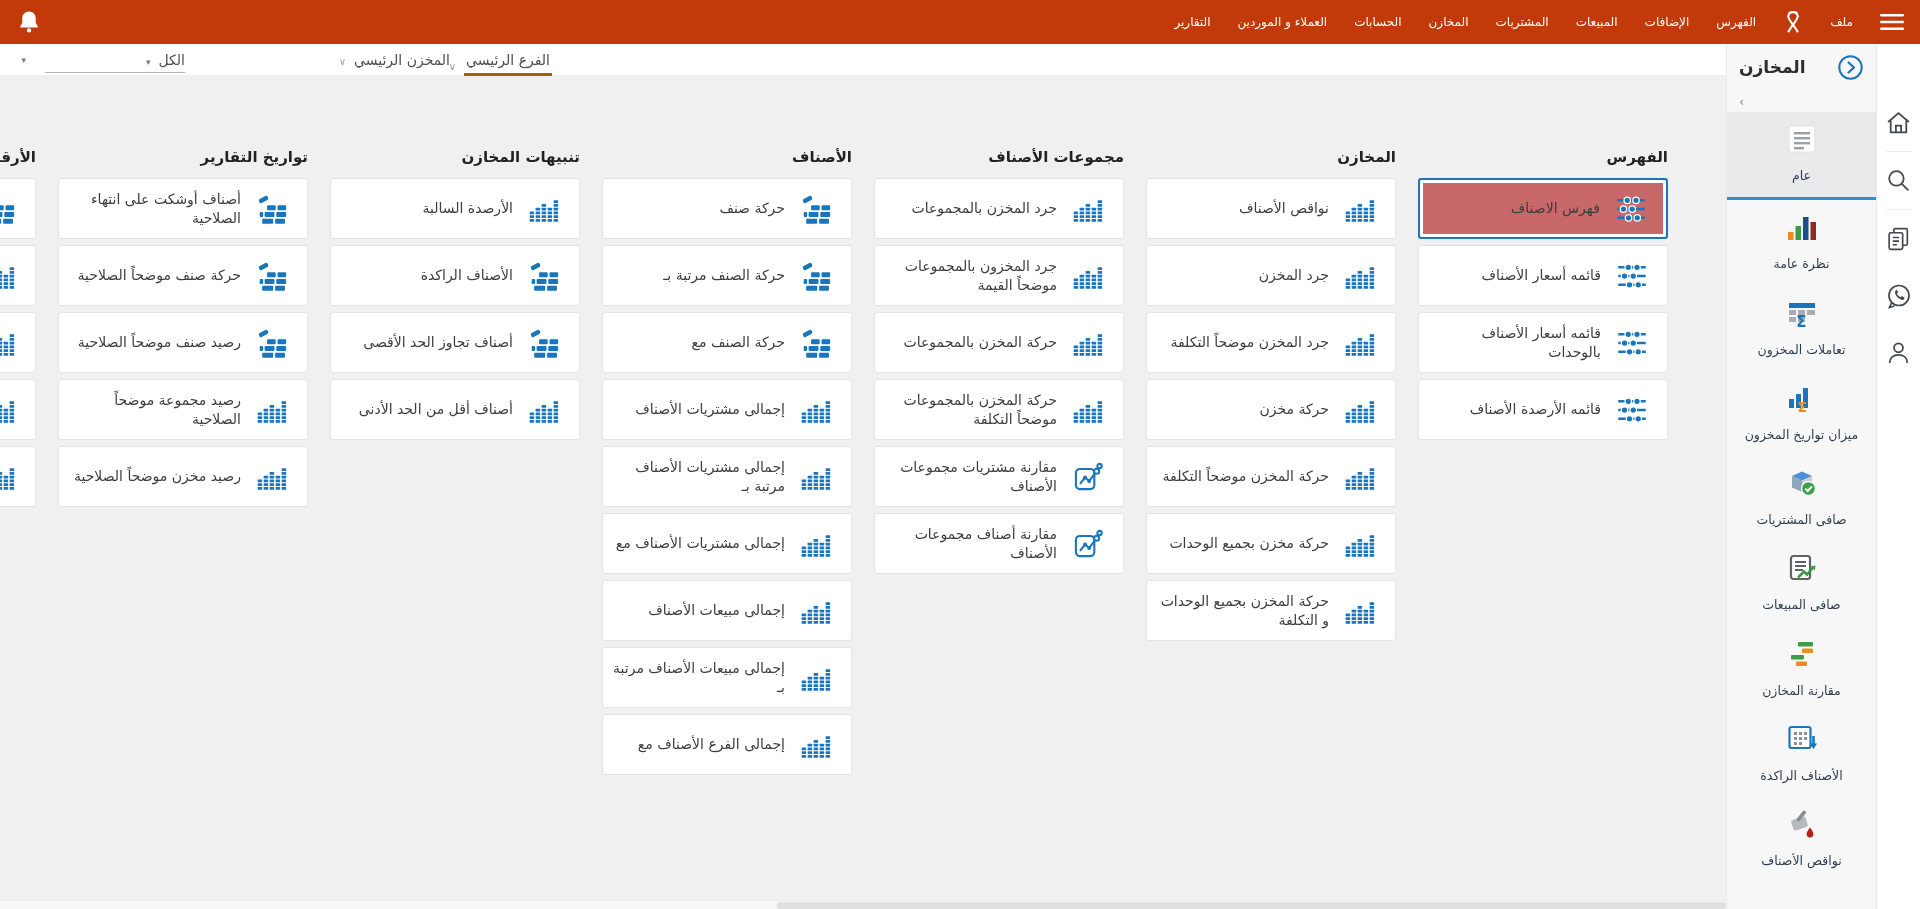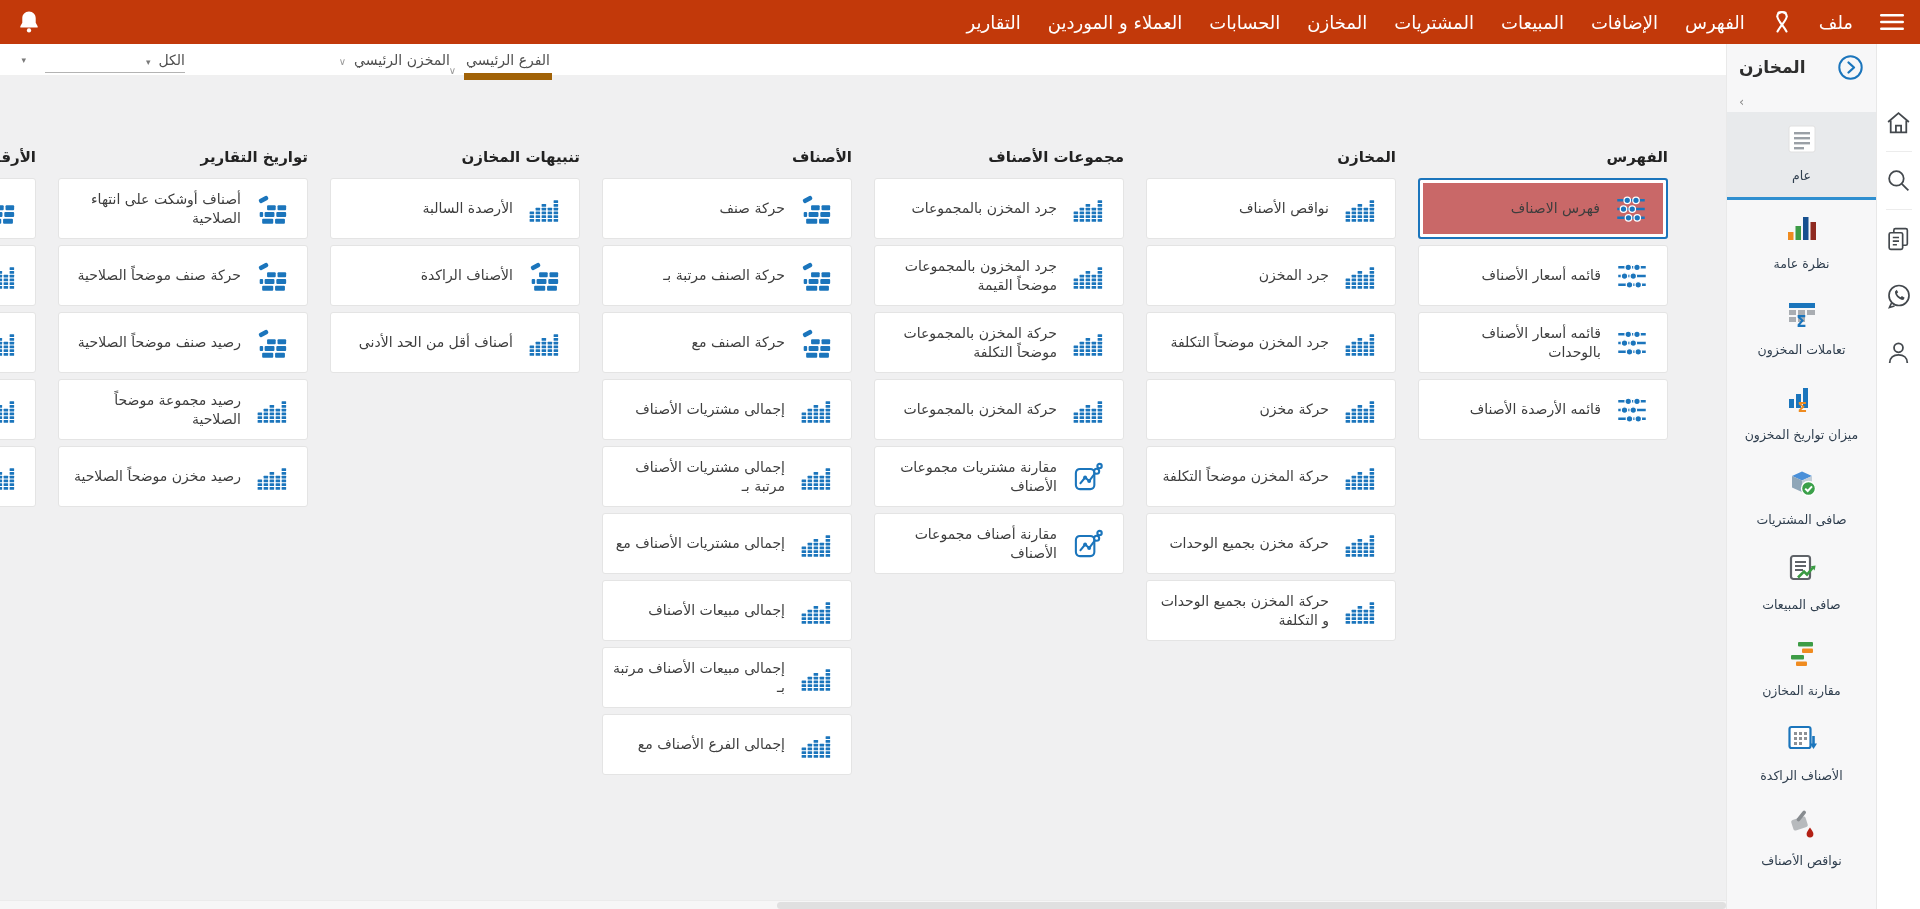--- a/index.html
+++ b/index.html
@@ -3,21 +3,21 @@
 <meta charset="utf-8">
 <style>
   * { box-sizing: border-box; margin: 0; padding: 0; }
   html,body { width:1920px; height:909px; overflow:hidden; }
   body { font-family:"DejaVu Sans", sans-serif; direction:rtl; background:#f0f0f1; }
 
   
   #topnav { height:44px; background:#c2390a; display:flex; align-items:center;
             justify-content:space-between; padding:0 16px; }
   .nav-group { display:flex; align-items:center; gap:27px; }
-  .nav-item { color:#fff; font-size:18px; white-space:nowrap; cursor:pointer; }
+  .nav-item { color:#fff; font-size:12px; white-space:nowrap; cursor:pointer; }
   .nav-ico { display:flex; align-items:center; cursor:pointer; }
 
   
   #shell { display:flex; height:865px; }
 
   
   #strip { width:44px; flex:none; background:#fff; border-left:1px solid #e8e8e8;
            display:flex; flex-direction:column; align-items:center; padding-top:50px; }
   .strip-btn { height:57px; width:100%; display:flex; align-items:center; justify-content:center; cursor:pointer; }
   .strip-sep { width:26px; height:1px; background:#ececec; flex:none; }
@@ -36,21 +36,21 @@
   
   #main { flex:1; min-width:0; display:flex; flex-direction:column; position:relative; background:#f0f0f1; }
 
   #filterbar { height:32px; background:#fff; position:relative; flex:none; border-bottom:1px solid #f0f0f0; }
   .fld { position:absolute; top:7px; display:flex; align-items:flex-end; gap:8px;
          direction:ltr; justify-content:flex-end; cursor:pointer; }
   .fld .fval { font-size:14px; color:#4e4e4e; direction:rtl; line-height:1.4; }
   .chev { color:#9a9a9a; font-size:10px; line-height:1.8; }
   .caret { color:#7a7a7a; font-size:9px; line-height:2; }
   .f1 { left:400px; width:152px; }
-  .f1 .fval { border-bottom:7px solid #a16207; padding:0 2px 2px; }
+  .f1 .fval { border-bottom:3px solid #a16207; padding:0 2px 2px; }
   .f2 { left:328px; width:122px; }
   .f3 { left:45px;  width:140px; border-bottom:1px solid #b3b3b3; padding-bottom:1px; }
   .f4 { left:6px;   width:20px; }
 
   #content { flex:1; display:flex; gap:22px; padding:72px 58px 0 0; overflow:hidden; }
   .col { width:250px; flex:none; }
   .col-header { font-size:15px; font-weight:bold; color:#222; text-align:right;
                 margin-bottom:10px; white-space:nowrap; height:20px; }
   .cards { display:flex; flex-direction:column; gap:6px; }
   .card { height:61px; background:#fff; border:1px solid #e4e4e4; border-radius:3px;
@@ -685,50 +685,50 @@
                   <rect x="14.899999999999999" y="14" width="3.6" height="2.1" rx="0.4"></rect>
                   <rect x="14.899999999999999" y="11" width="3.6" height="2.1" rx="0.4"></rect>
                   <rect x="19.7" y="20" width="3.6" height="2.1" rx="0.4"></rect>
                   <rect x="19.7" y="17" width="3.6" height="2.1" rx="0.4"></rect>
                   <rect x="19.7" y="14" width="3.6" height="2.1" rx="0.4"></rect>
                   <rect x="19.7" y="11" width="3.6" height="2.1" rx="0.4"></rect>
                   <rect x="19.7" y="8" width="3.6" height="2.1" rx="0.4"></rect>
                   <rect x="19.7" y="5" width="3.6" height="2.1" rx="0.4"></rect>
                 </svg>
               </span>
+              <span class="clabel">حركة المخزن بالمجموعات</span>
+            </div>
+            <div class="card">
+              <span class="cicon">
+                <svg width="30" height="30" viewBox="0 0 24 24" fill="#1b75bc">
+                  <rect x="0.5" y="20" width="3.6" height="2.1" rx="0.4"></rect>
+                  <rect x="0.5" y="17" width="3.6" height="2.1" rx="0.4"></rect>
+                  <rect x="0.5" y="14" width="3.6" height="2.1" rx="0.4"></rect>
+                  <rect x="5.3" y="20" width="3.6" height="2.1" rx="0.4"></rect>
+                  <rect x="5.3" y="17" width="3.6" height="2.1" rx="0.4"></rect>
+                  <rect x="5.3" y="14" width="3.6" height="2.1" rx="0.4"></rect>
+                  <rect x="5.3" y="11" width="3.6" height="2.1" rx="0.4"></rect>
+                  <rect x="10.1" y="20" width="3.6" height="2.1" rx="0.4"></rect>
+                  <rect x="10.1" y="17" width="3.6" height="2.1" rx="0.4"></rect>
+                  <rect x="10.1" y="14" width="3.6" height="2.1" rx="0.4"></rect>
+                  <rect x="10.1" y="11" width="3.6" height="2.1" rx="0.4"></rect>
+                  <rect x="10.1" y="8" width="3.6" height="2.1" rx="0.4"></rect>
+                  <rect x="14.899999999999999" y="20" width="3.6" height="2.1" rx="0.4"></rect>
+                  <rect x="14.899999999999999" y="17" width="3.6" height="2.1" rx="0.4"></rect>
+                  <rect x="14.899999999999999" y="14" width="3.6" height="2.1" rx="0.4"></rect>
+                  <rect x="14.899999999999999" y="11" width="3.6" height="2.1" rx="0.4"></rect>
+                  <rect x="19.7" y="20" width="3.6" height="2.1" rx="0.4"></rect>
+                  <rect x="19.7" y="17" width="3.6" height="2.1" rx="0.4"></rect>
+                  <rect x="19.7" y="14" width="3.6" height="2.1" rx="0.4"></rect>
+                  <rect x="19.7" y="11" width="3.6" height="2.1" rx="0.4"></rect>
+                  <rect x="19.7" y="8" width="3.6" height="2.1" rx="0.4"></rect>
+                  <rect x="19.7" y="5" width="3.6" height="2.1" rx="0.4"></rect>
+                </svg>
+              </span>
               <span class="clabel">حركة المخزن بالمجموعات موضحاً التكلفة</span>
-            </div>
-            <div class="card">
-              <span class="cicon">
-                <svg width="30" height="30" viewBox="0 0 24 24" fill="#1b75bc">
-                  <rect x="0.5" y="20" width="3.6" height="2.1" rx="0.4"></rect>
-                  <rect x="0.5" y="17" width="3.6" height="2.1" rx="0.4"></rect>
-                  <rect x="0.5" y="14" width="3.6" height="2.1" rx="0.4"></rect>
-                  <rect x="5.3" y="20" width="3.6" height="2.1" rx="0.4"></rect>
-                  <rect x="5.3" y="17" width="3.6" height="2.1" rx="0.4"></rect>
-                  <rect x="5.3" y="14" width="3.6" height="2.1" rx="0.4"></rect>
-                  <rect x="5.3" y="11" width="3.6" height="2.1" rx="0.4"></rect>
-                  <rect x="10.1" y="20" width="3.6" height="2.1" rx="0.4"></rect>
-                  <rect x="10.1" y="17" width="3.6" height="2.1" rx="0.4"></rect>
-                  <rect x="10.1" y="14" width="3.6" height="2.1" rx="0.4"></rect>
-                  <rect x="10.1" y="11" width="3.6" height="2.1" rx="0.4"></rect>
-                  <rect x="10.1" y="8" width="3.6" height="2.1" rx="0.4"></rect>
-                  <rect x="14.899999999999999" y="20" width="3.6" height="2.1" rx="0.4"></rect>
-                  <rect x="14.899999999999999" y="17" width="3.6" height="2.1" rx="0.4"></rect>
-                  <rect x="14.899999999999999" y="14" width="3.6" height="2.1" rx="0.4"></rect>
-                  <rect x="14.899999999999999" y="11" width="3.6" height="2.1" rx="0.4"></rect>
-                  <rect x="19.7" y="20" width="3.6" height="2.1" rx="0.4"></rect>
-                  <rect x="19.7" y="17" width="3.6" height="2.1" rx="0.4"></rect>
-                  <rect x="19.7" y="14" width="3.6" height="2.1" rx="0.4"></rect>
-                  <rect x="19.7" y="11" width="3.6" height="2.1" rx="0.4"></rect>
-                  <rect x="19.7" y="8" width="3.6" height="2.1" rx="0.4"></rect>
-                  <rect x="19.7" y="5" width="3.6" height="2.1" rx="0.4"></rect>
-                </svg>
-              </span>
-              <span class="clabel">حركة المخزن بالمجموعات</span>
             </div>
             <div class="card">
               <span class="cicon">
                 <svg width="30" height="30" viewBox="0 0 26 26" fill="none" stroke="#1b75bc" stroke-width="1.8">
     <rect x="2.5" y="6" width="16" height="17.5" rx="3.5"></rect>
     <polyline points="6,19 10.5,13.5 14,16.5 20,8.5"></polyline>
     <circle cx="10.5" cy="13.5" r="1.7" fill="#1b75bc" stroke="none"></circle>
     <circle cx="14" cy="16.5" r="1.7" fill="#1b75bc" stroke="none"></circle>
     <circle cx="20.5" cy="8" r="2.2" fill="#fff"></circle>
                   <circle cx="23" cy="3.5" r="1.9" fill="#fff"></circle>
@@ -1017,173 +1017,188 @@
     <rect x="3" y="15.5" width="2.8" height="4" rx="0.8"></rect>
                   <rect x="5" y="21" width="9" height="4" rx="0.8"></rect>
     <rect x="15.5" y="21" width="8" height="4" rx="0.8"></rect>
     <rect x="2" y="3.5" width="8" height="3.6" rx="1.4" transform="rotate(-28 6 5)"></rect>
                 </svg>
               </span>
               <span class="clabel">الأصناف الراكدة</span>
             </div>
             <div class="card">
               <span class="cicon">
-                <svg width="30" height="30" viewBox="0 0 24 24" fill="#1b75bc">
-                  <rect x="0.5" y="20" width="3.6" height="2.1" rx="0.4"></rect>
-                  <rect x="0.5" y="17" width="3.6" height="2.1" rx="0.4"></rect>
-                  <rect x="0.5" y="14" width="3.6" height="2.1" rx="0.4"></rect>
-                  <rect x="5.3" y="20" width="3.6" height="2.1" rx="0.4"></rect>
-                  <rect x="5.3" y="17" width="3.6" height="2.1" rx="0.4"></rect>
-                  <rect x="5.3" y="14" width="3.6" height="2.1" rx="0.4"></rect>
-                  <rect x="5.3" y="11" width="3.6" height="2.1" rx="0.4"></rect>
-                  <rect x="10.1" y="20" width="3.6" height="2.1" rx="0.4"></rect>
-                  <rect x="10.1" y="17" width="3.6" height="2.1" rx="0.4"></rect>
-                  <rect x="10.1" y="14" width="3.6" height="2.1" rx="0.4"></rect>
-                  <rect x="10.1" y="11" width="3.6" height="2.1" rx="0.4"></rect>
-                  <rect x="10.1" y="8" width="3.6" height="2.1" rx="0.4"></rect>
-                  <rect x="14.899999999999999" y="20" width="3.6" height="2.1" rx="0.4"></rect>
-                  <rect x="14.899999999999999" y="17" width="3.6" height="2.1" rx="0.4"></rect>
-                  <rect x="14.899999999999999" y="14" width="3.6" height="2.1" rx="0.4"></rect>
-                  <rect x="14.899999999999999" y="11" width="3.6" height="2.1" rx="0.4"></rect>
-                  <rect x="19.7" y="20" width="3.6" height="2.1" rx="0.4"></rect>
-                  <rect x="19.7" y="17" width="3.6" height="2.1" rx="0.4"></rect>
-                  <rect x="19.7" y="14" width="3.6" height="2.1" rx="0.4"></rect>
-                  <rect x="19.7" y="11" width="3.6" height="2.1" rx="0.4"></rect>
-                  <rect x="19.7" y="8" width="3.6" height="2.1" rx="0.4"></rect>
-                  <rect x="19.7" y="5" width="3.6" height="2.1" rx="0.4"></rect>
-                </svg>
-              </span>
-              <span class="clabel">أصناف أقل من الحد الأدنى</span>
-            </div>
-          </div>
-        </div>
-        <div class="col">
-          <div class="col-header">تواريخ التقارير</div>
-          <div class="cards">
-            <div class="card">
-              <span class="cicon">
                 <svg width="32" height="32" viewBox="0 0 26 26" fill="#1b75bc">
     <rect x="9" y="10" width="7" height="4" rx="0.8"></rect>
                   <rect x="17.5" y="10" width="7" height="4" rx="0.8"></rect>
     <rect x="7" y="15.5" width="8" height="4" rx="0.8"></rect>
                   <rect x="16.5" y="15.5" width="8" height="4" rx="0.8"></rect>
     <rect x="3" y="15.5" width="2.8" height="4" rx="0.8"></rect>
                   <rect x="5" y="21" width="9" height="4" rx="0.8"></rect>
     <rect x="15.5" y="21" width="8" height="4" rx="0.8"></rect>
     <rect x="2" y="3.5" width="8" height="3.6" rx="1.4" transform="rotate(-28 6 5)"></rect>
                 </svg>
               </span>
-              <span class="clabel">أصناف أوشكت على انتهاء الصلاحية</span>
-            </div>
+              <span class="clabel">أصناف تجاوز الحد الأقصى</span>
+            </div>
+            <div class="card">
+              <span class="cicon">
+                <svg width="30" height="30" viewBox="0 0 24 24" fill="#1b75bc">
+                  <rect x="0.5" y="20" width="3.6" height="2.1" rx="0.4"></rect>
+                  <rect x="0.5" y="17" width="3.6" height="2.1" rx="0.4"></rect>
+                  <rect x="0.5" y="14" width="3.6" height="2.1" rx="0.4"></rect>
+                  <rect x="5.3" y="20" width="3.6" height="2.1" rx="0.4"></rect>
+                  <rect x="5.3" y="17" width="3.6" height="2.1" rx="0.4"></rect>
+                  <rect x="5.3" y="14" width="3.6" height="2.1" rx="0.4"></rect>
+                  <rect x="5.3" y="11" width="3.6" height="2.1" rx="0.4"></rect>
+                  <rect x="10.1" y="20" width="3.6" height="2.1" rx="0.4"></rect>
+                  <rect x="10.1" y="17" width="3.6" height="2.1" rx="0.4"></rect>
+                  <rect x="10.1" y="14" width="3.6" height="2.1" rx="0.4"></rect>
+                  <rect x="10.1" y="11" width="3.6" height="2.1" rx="0.4"></rect>
+                  <rect x="10.1" y="8" width="3.6" height="2.1" rx="0.4"></rect>
+                  <rect x="14.899999999999999" y="20" width="3.6" height="2.1" rx="0.4"></rect>
+                  <rect x="14.899999999999999" y="17" width="3.6" height="2.1" rx="0.4"></rect>
+                  <rect x="14.899999999999999" y="14" width="3.6" height="2.1" rx="0.4"></rect>
+                  <rect x="14.899999999999999" y="11" width="3.6" height="2.1" rx="0.4"></rect>
+                  <rect x="19.7" y="20" width="3.6" height="2.1" rx="0.4"></rect>
+                  <rect x="19.7" y="17" width="3.6" height="2.1" rx="0.4"></rect>
+                  <rect x="19.7" y="14" width="3.6" height="2.1" rx="0.4"></rect>
+                  <rect x="19.7" y="11" width="3.6" height="2.1" rx="0.4"></rect>
+                  <rect x="19.7" y="8" width="3.6" height="2.1" rx="0.4"></rect>
+                  <rect x="19.7" y="5" width="3.6" height="2.1" rx="0.4"></rect>
+                </svg>
+              </span>
+              <span class="clabel">أصناف أقل من الحد الأدنى</span>
+            </div>
+          </div>
+        </div>
+        <div class="col">
+          <div class="col-header">تواريخ التقارير</div>
+          <div class="cards">
             <div class="card">
               <span class="cicon">
                 <svg width="32" height="32" viewBox="0 0 26 26" fill="#1b75bc">
     <rect x="9" y="10" width="7" height="4" rx="0.8"></rect>
                   <rect x="17.5" y="10" width="7" height="4" rx="0.8"></rect>
     <rect x="7" y="15.5" width="8" height="4" rx="0.8"></rect>
                   <rect x="16.5" y="15.5" width="8" height="4" rx="0.8"></rect>
     <rect x="3" y="15.5" width="2.8" height="4" rx="0.8"></rect>
                   <rect x="5" y="21" width="9" height="4" rx="0.8"></rect>
     <rect x="15.5" y="21" width="8" height="4" rx="0.8"></rect>
     <rect x="2" y="3.5" width="8" height="3.6" rx="1.4" transform="rotate(-28 6 5)"></rect>
                 </svg>
               </span>
-              <span class="clabel">حركة صنف موضحاً الصلاحية</span>
+              <span class="clabel">أصناف أوشكت على انتهاء الصلاحية</span>
             </div>
             <div class="card">
               <span class="cicon">
                 <svg width="32" height="32" viewBox="0 0 26 26" fill="#1b75bc">
     <rect x="9" y="10" width="7" height="4" rx="0.8"></rect>
                   <rect x="17.5" y="10" width="7" height="4" rx="0.8"></rect>
     <rect x="7" y="15.5" width="8" height="4" rx="0.8"></rect>
                   <rect x="16.5" y="15.5" width="8" height="4" rx="0.8"></rect>
     <rect x="3" y="15.5" width="2.8" height="4" rx="0.8"></rect>
                   <rect x="5" y="21" width="9" height="4" rx="0.8"></rect>
     <rect x="15.5" y="21" width="8" height="4" rx="0.8"></rect>
     <rect x="2" y="3.5" width="8" height="3.6" rx="1.4" transform="rotate(-28 6 5)"></rect>
                 </svg>
               </span>
-              <span class="clabel">رصيد صنف موضحاً الصلاحية</span>
-            </div>
-            <div class="card">
-              <span class="cicon">
-                <svg width="30" height="30" viewBox="0 0 24 24" fill="#1b75bc">
-                  <rect x="0.5" y="20" width="3.6" height="2.1" rx="0.4"></rect>
-                  <rect x="0.5" y="17" width="3.6" height="2.1" rx="0.4"></rect>
-                  <rect x="0.5" y="14" width="3.6" height="2.1" rx="0.4"></rect>
-                  <rect x="5.3" y="20" width="3.6" height="2.1" rx="0.4"></rect>
-                  <rect x="5.3" y="17" width="3.6" height="2.1" rx="0.4"></rect>
-                  <rect x="5.3" y="14" width="3.6" height="2.1" rx="0.4"></rect>
-                  <rect x="5.3" y="11" width="3.6" height="2.1" rx="0.4"></rect>
-                  <rect x="10.1" y="20" width="3.6" height="2.1" rx="0.4"></rect>
-                  <rect x="10.1" y="17" width="3.6" height="2.1" rx="0.4"></rect>
-                  <rect x="10.1" y="14" width="3.6" height="2.1" rx="0.4"></rect>
-                  <rect x="10.1" y="11" width="3.6" height="2.1" rx="0.4"></rect>
-                  <rect x="10.1" y="8" width="3.6" height="2.1" rx="0.4"></rect>
-                  <rect x="14.899999999999999" y="20" width="3.6" height="2.1" rx="0.4"></rect>
-                  <rect x="14.899999999999999" y="17" width="3.6" height="2.1" rx="0.4"></rect>
-                  <rect x="14.899999999999999" y="14" width="3.6" height="2.1" rx="0.4"></rect>
-                  <rect x="14.899999999999999" y="11" width="3.6" height="2.1" rx="0.4"></rect>
-                  <rect x="19.7" y="20" width="3.6" height="2.1" rx="0.4"></rect>
-                  <rect x="19.7" y="17" width="3.6" height="2.1" rx="0.4"></rect>
-                  <rect x="19.7" y="14" width="3.6" height="2.1" rx="0.4"></rect>
-                  <rect x="19.7" y="11" width="3.6" height="2.1" rx="0.4"></rect>
-                  <rect x="19.7" y="8" width="3.6" height="2.1" rx="0.4"></rect>
-                  <rect x="19.7" y="5" width="3.6" height="2.1" rx="0.4"></rect>
-                </svg>
-              </span>
-              <span class="clabel">رصيد مجموعة موضحاً الصلاحية</span>
-            </div>
-            <div class="card">
-              <span class="cicon">
-                <svg width="30" height="30" viewBox="0 0 24 24" fill="#1b75bc">
-                  <rect x="0.5" y="20" width="3.6" height="2.1" rx="0.4"></rect>
-                  <rect x="0.5" y="17" width="3.6" height="2.1" rx="0.4"></rect>
-                  <rect x="0.5" y="14" width="3.6" height="2.1" rx="0.4"></rect>
-                  <rect x="5.3" y="20" width="3.6" height="2.1" rx="0.4"></rect>
-                  <rect x="5.3" y="17" width="3.6" height="2.1" rx="0.4"></rect>
-                  <rect x="5.3" y="14" width="3.6" height="2.1" rx="0.4"></rect>
-                  <rect x="5.3" y="11" width="3.6" height="2.1" rx="0.4"></rect>
-                  <rect x="10.1" y="20" width="3.6" height="2.1" rx="0.4"></rect>
-                  <rect x="10.1" y="17" width="3.6" height="2.1" rx="0.4"></rect>
-                  <rect x="10.1" y="14" width="3.6" height="2.1" rx="0.4"></rect>
-                  <rect x="10.1" y="11" width="3.6" height="2.1" rx="0.4"></rect>
-                  <rect x="10.1" y="8" width="3.6" height="2.1" rx="0.4"></rect>
-                  <rect x="14.899999999999999" y="20" width="3.6" height="2.1" rx="0.4"></rect>
-                  <rect x="14.899999999999999" y="17" width="3.6" height="2.1" rx="0.4"></rect>
-                  <rect x="14.899999999999999" y="14" width="3.6" height="2.1" rx="0.4"></rect>
-                  <rect x="14.899999999999999" y="11" width="3.6" height="2.1" rx="0.4"></rect>
-                  <rect x="19.7" y="20" width="3.6" height="2.1" rx="0.4"></rect>
-                  <rect x="19.7" y="17" width="3.6" height="2.1" rx="0.4"></rect>
-                  <rect x="19.7" y="14" width="3.6" height="2.1" rx="0.4"></rect>
-                  <rect x="19.7" y="11" width="3.6" height="2.1" rx="0.4"></rect>
-                  <rect x="19.7" y="8" width="3.6" height="2.1" rx="0.4"></rect>
-                  <rect x="19.7" y="5" width="3.6" height="2.1" rx="0.4"></rect>
-                </svg>
-              </span>
-              <span class="clabel">رصيد مخزن موضحاً الصلاحية</span>
-            </div>
-          </div>
-        </div>
-        <div class="col">
-          <div class="col-header">الأرقام</div>
-          <div class="cards">
+              <span class="clabel">حركة صنف موضحاً الصلاحية</span>
+            </div>
             <div class="card">
               <span class="cicon">
                 <svg width="32" height="32" viewBox="0 0 26 26" fill="#1b75bc">
     <rect x="9" y="10" width="7" height="4" rx="0.8"></rect>
                   <rect x="17.5" y="10" width="7" height="4" rx="0.8"></rect>
     <rect x="7" y="15.5" width="8" height="4" rx="0.8"></rect>
                   <rect x="16.5" y="15.5" width="8" height="4" rx="0.8"></rect>
     <rect x="3" y="15.5" width="2.8" height="4" rx="0.8"></rect>
                   <rect x="5" y="21" width="9" height="4" rx="0.8"></rect>
     <rect x="15.5" y="21" width="8" height="4" rx="0.8"></rect>
     <rect x="2" y="3.5" width="8" height="3.6" rx="1.4" transform="rotate(-28 6 5)"></rect>
                 </svg>
               </span>
+              <span class="clabel">رصيد صنف موضحاً الصلاحية</span>
+            </div>
+            <div class="card">
+              <span class="cicon">
+                <svg width="30" height="30" viewBox="0 0 24 24" fill="#1b75bc">
+                  <rect x="0.5" y="20" width="3.6" height="2.1" rx="0.4"></rect>
+                  <rect x="0.5" y="17" width="3.6" height="2.1" rx="0.4"></rect>
+                  <rect x="0.5" y="14" width="3.6" height="2.1" rx="0.4"></rect>
+                  <rect x="5.3" y="20" width="3.6" height="2.1" rx="0.4"></rect>
+                  <rect x="5.3" y="17" width="3.6" height="2.1" rx="0.4"></rect>
+                  <rect x="5.3" y="14" width="3.6" height="2.1" rx="0.4"></rect>
+                  <rect x="5.3" y="11" width="3.6" height="2.1" rx="0.4"></rect>
+                  <rect x="10.1" y="20" width="3.6" height="2.1" rx="0.4"></rect>
+                  <rect x="10.1" y="17" width="3.6" height="2.1" rx="0.4"></rect>
+                  <rect x="10.1" y="14" width="3.6" height="2.1" rx="0.4"></rect>
+                  <rect x="10.1" y="11" width="3.6" height="2.1" rx="0.4"></rect>
+                  <rect x="10.1" y="8" width="3.6" height="2.1" rx="0.4"></rect>
+                  <rect x="14.899999999999999" y="20" width="3.6" height="2.1" rx="0.4"></rect>
+                  <rect x="14.899999999999999" y="17" width="3.6" height="2.1" rx="0.4"></rect>
+                  <rect x="14.899999999999999" y="14" width="3.6" height="2.1" rx="0.4"></rect>
+                  <rect x="14.899999999999999" y="11" width="3.6" height="2.1" rx="0.4"></rect>
+                  <rect x="19.7" y="20" width="3.6" height="2.1" rx="0.4"></rect>
+                  <rect x="19.7" y="17" width="3.6" height="2.1" rx="0.4"></rect>
+                  <rect x="19.7" y="14" width="3.6" height="2.1" rx="0.4"></rect>
+                  <rect x="19.7" y="11" width="3.6" height="2.1" rx="0.4"></rect>
+                  <rect x="19.7" y="8" width="3.6" height="2.1" rx="0.4"></rect>
+                  <rect x="19.7" y="5" width="3.6" height="2.1" rx="0.4"></rect>
+                </svg>
+              </span>
+              <span class="clabel">رصيد مجموعة موضحاً الصلاحية</span>
+            </div>
+            <div class="card">
+              <span class="cicon">
+                <svg width="30" height="30" viewBox="0 0 24 24" fill="#1b75bc">
+                  <rect x="0.5" y="20" width="3.6" height="2.1" rx="0.4"></rect>
+                  <rect x="0.5" y="17" width="3.6" height="2.1" rx="0.4"></rect>
+                  <rect x="0.5" y="14" width="3.6" height="2.1" rx="0.4"></rect>
+                  <rect x="5.3" y="20" width="3.6" height="2.1" rx="0.4"></rect>
+                  <rect x="5.3" y="17" width="3.6" height="2.1" rx="0.4"></rect>
+                  <rect x="5.3" y="14" width="3.6" height="2.1" rx="0.4"></rect>
+                  <rect x="5.3" y="11" width="3.6" height="2.1" rx="0.4"></rect>
+                  <rect x="10.1" y="20" width="3.6" height="2.1" rx="0.4"></rect>
+                  <rect x="10.1" y="17" width="3.6" height="2.1" rx="0.4"></rect>
+                  <rect x="10.1" y="14" width="3.6" height="2.1" rx="0.4"></rect>
+                  <rect x="10.1" y="11" width="3.6" height="2.1" rx="0.4"></rect>
+                  <rect x="10.1" y="8" width="3.6" height="2.1" rx="0.4"></rect>
+                  <rect x="14.899999999999999" y="20" width="3.6" height="2.1" rx="0.4"></rect>
+                  <rect x="14.899999999999999" y="17" width="3.6" height="2.1" rx="0.4"></rect>
+                  <rect x="14.899999999999999" y="14" width="3.6" height="2.1" rx="0.4"></rect>
+                  <rect x="14.899999999999999" y="11" width="3.6" height="2.1" rx="0.4"></rect>
+                  <rect x="19.7" y="20" width="3.6" height="2.1" rx="0.4"></rect>
+                  <rect x="19.7" y="17" width="3.6" height="2.1" rx="0.4"></rect>
+                  <rect x="19.7" y="14" width="3.6" height="2.1" rx="0.4"></rect>
+                  <rect x="19.7" y="11" width="3.6" height="2.1" rx="0.4"></rect>
+                  <rect x="19.7" y="8" width="3.6" height="2.1" rx="0.4"></rect>
+                  <rect x="19.7" y="5" width="3.6" height="2.1" rx="0.4"></rect>
+                </svg>
+              </span>
+              <span class="clabel">رصيد مخزن موضحاً الصلاحية</span>
+            </div>
+          </div>
+        </div>
+        <div class="col">
+          <div class="col-header">الأرقام</div>
+          <div class="cards">
+            <div class="card">
+              <span class="cicon">
+                <svg width="32" height="32" viewBox="0 0 26 26" fill="#1b75bc">
+    <rect x="9" y="10" width="7" height="4" rx="0.8"></rect>
+                  <rect x="17.5" y="10" width="7" height="4" rx="0.8"></rect>
+    <rect x="7" y="15.5" width="8" height="4" rx="0.8"></rect>
+                  <rect x="16.5" y="15.5" width="8" height="4" rx="0.8"></rect>
+    <rect x="3" y="15.5" width="2.8" height="4" rx="0.8"></rect>
+                  <rect x="5" y="21" width="9" height="4" rx="0.8"></rect>
+    <rect x="15.5" y="21" width="8" height="4" rx="0.8"></rect>
+    <rect x="2" y="3.5" width="8" height="3.6" rx="1.4" transform="rotate(-28 6 5)"></rect>
+                </svg>
+              </span>
               <span class="clabel"></span>
             </div>
             <div class="card">
               <span class="cicon">
                 <svg width="30" height="30" viewBox="0 0 24 24" fill="#1b75bc">
                   <rect x="0.5" y="20" width="3.6" height="2.1" rx="0.4"></rect>
                   <rect x="0.5" y="17" width="3.6" height="2.1" rx="0.4"></rect>
                   <rect x="0.5" y="14" width="3.6" height="2.1" rx="0.4"></rect>
                   <rect x="5.3" y="20" width="3.6" height="2.1" rx="0.4"></rect>
                   <rect x="5.3" y="17" width="3.6" height="2.1" rx="0.4"></rect>

